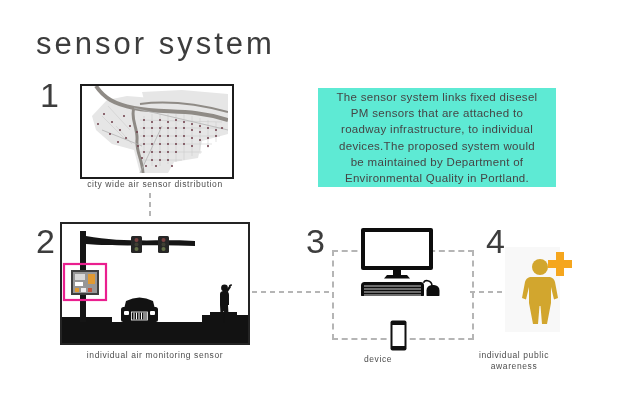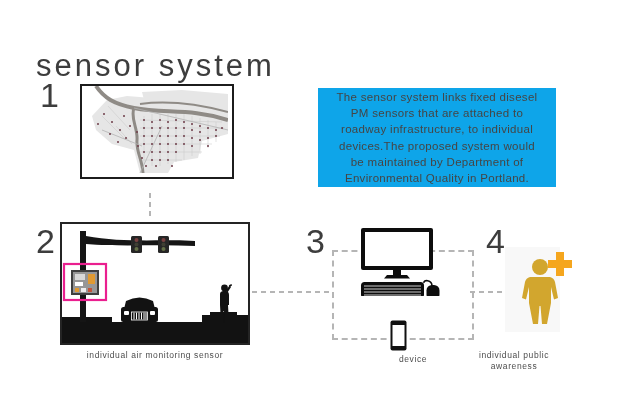--- a/index.html
+++ b/index.html
@@ -1,22 +1,22 @@
 <!DOCTYPE html>
 <html><head>
 <meta charset="utf-8">
 <style>
   html,body{margin:0;padding:0;background:#fff;}
   .page{position:relative;width:620px;height:401px;background:#ffffff;overflow:hidden;
         font-family:"Liberation Sans",sans-serif;color:#3b3b3b;}
   .abs{position:absolute;}
-  .title{left:36px;top:26px;font-size:31px;font-weight:300;letter-spacing:3px;color:#3d3d3d;margin-top:22px;}
+  .title{left:36px;top:26px;font-size:31px;font-weight:300;letter-spacing:3px;color:#3d3d3d;}
   .stepnum{font-size:34px;font-weight:300;color:#3d3d3d;}
   .caption{font-size:8.5px;letter-spacing:.6px;color:#4d4d4d;text-align:center;white-space:pre-line;line-height:1.35;}
-  .descbox{left:318px;top:88px;width:238px;height:99px;background:#0ea5e9;
+  .descbox{left:318px;top:88px;width:238px;height:99px;background:#5eead4;
            display:flex;align-items:center;justify-content:center;}
   .desctext{font-size:11.5px;line-height:1.42;color:#454545;text-align:center;
             white-space:pre-line;letter-spacing:.3px;}
   .mapbox{left:80px;top:84px;width:150px;height:91px;border:2px solid #1c1c1c;background:#fff;}
   .scenebox{left:60px;top:222px;width:186px;height:119px;border:2px solid #242424;background:#fff;}
   .dashrect{left:332px;top:250px;width:138px;height:86px;border:2px dashed #b5b5b5;}
   .dash-h{height:2px;background:repeating-linear-gradient(90deg,#b5b5b5 0 5px,transparent 5px 9px);}
   .dash-v{width:2px;background:repeating-linear-gradient(180deg,#b5b5b5 0 5px,transparent 5px 9px);}
   .label-sm{font-size:8.5px;letter-spacing:.6px;color:#4d4d4d;text-align:center;}
   .personbg{left:505px;top:247px;width:55px;height:85px;background:#f8f8f8;}
@@ -126,20 +126,21 @@
           <circle cx="134" cy="50" r="1"></circle>
         <circle cx="140" cy="42" r="1"></circle>
           <circle cx="16" cy="38" r="1"></circle>
           <circle cx="55" cy="46" r="1"></circle>
         <circle cx="56" cy="60" r="1"></circle>
           <circle cx="60" cy="72" r="1"></circle>
           <circle cx="90" cy="80" r="1"></circle>
       </g>
     </svg>
   </div>
+  <div class="abs caption" style="left:60px;top:179px;width:190px;">city wide air sensor distribution</div>
 
   <div class="abs dash-v" style="left:149px;top:193px;height:27px;"></div>
 
   <div class="abs descbox">
     <div class="desctext">The sensor system links fixed disesel
 PM sensors that are attached to
 roadway infrastructure, to individual
 devices.The proposed system would
 be maintained by Department of
 Environmental Quality in Portland.</div>
@@ -230,21 +231,21 @@
       <rect x="66.5" y="57" width="13" height="15" rx="5.5" fill="#0d0d0d"></rect>
     </svg>
   </div>
 
   <div class="abs" style="left:390px;top:320px;background:#fff;">
     <svg width="17" height="31" viewBox="0 0 17 31">
       <rect x="0.5" y="0.5" width="16" height="30" rx="2" fill="#111111"></rect>
       <rect x="2.5" y="5" width="12" height="21" fill="#ffffff"></rect>
     </svg>
   </div>
-  <div class="abs label-sm" style="left:373px;top:354px;width:80px;">device</div>
+  <div class="abs label-sm" style="left:338px;top:354px;width:80px;">device</div>
 
   <div class="abs dash-h" style="left:470px;top:291px;width:46px;"></div>
 
   <div class="abs stepnum" style="left:486px;top:222px;">4</div>
   <div class="abs personbg"></div>
   <div class="abs" style="left:513px;top:250px;">
     <svg width="65" height="82" viewBox="0 0 65 82">
       <g fill="#f5a61e">
         <rect x="43" y="2" width="8" height="24"></rect>
         <rect x="35" y="10" width="24" height="8"></rect>

